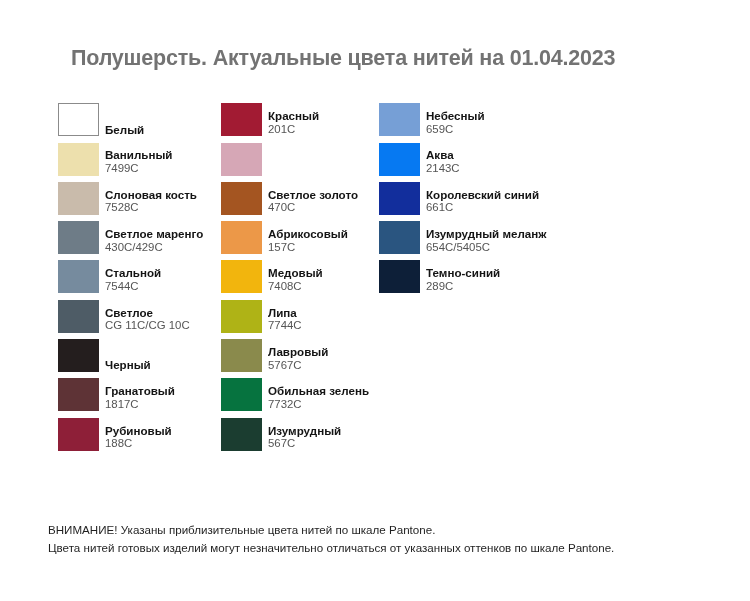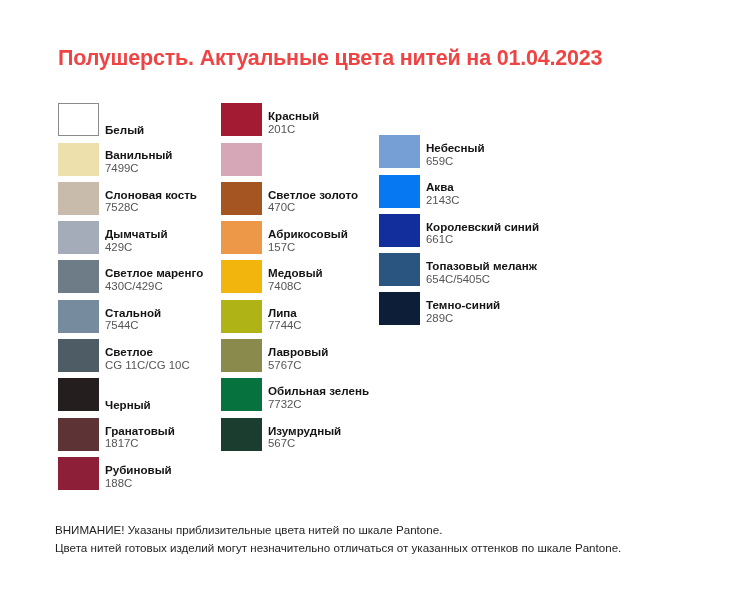--- a/index.html
+++ b/index.html
@@ -16,43 +16,43 @@
     overflow: hidden;
   }
   .page {
     position: relative;
     width: 750px;
     height: 601px;
     box-sizing: border-box;
   }
   .page-title {
     position: absolute;
-    left: 58px;
+    left: 71px;
     top: 46px;
     font-size: 21.5px;
     font-weight: bold;
     letter-spacing: -0.2px;
-    color: #ef4444;
+    color: #737373;
     white-space: nowrap;
   }
   .columns {
     position: absolute;
     left: 58px;
     top: 97px;
     width: 640px;
     display: flex;
     flex-direction: row;
   }
   .swatch-column {
     display: flex;
     flex-direction: column;
   }
   .col-1 { width: 163px; }
   .col-2 { width: 158px; }
-  .col-3 { width: 200px; margin-top: 32px; }
+  .col-3 { width: 200px; }
 
   .swatch-row {
     display: flex;
     align-items: flex-end;
     height: 39.3px;
   }
   .swatch-chip {
     width: 41px;
     height: 33px;
     flex: 0 0 41px;
@@ -77,21 +77,21 @@
     max-width: 106px;
   }
   .swatch-code {
     font-size: 11.4px;
     font-weight: normal;
     color: #555555;
     white-space: nowrap;
   }
   .footnotes {
     position: absolute;
-    left: 55px;
+    left: 48px;
     top: 521px;
     font-size: 11.6px;
     color: #1f1f1f;
     line-height: 1.55;
   }
   .footnote-line {
     white-space: nowrap;
   }
 </style>
 </head>
@@ -117,27 +117,20 @@
           </div>
         </div>
         <div class="swatch-row">
           <div class="swatch-chip" style="background: rgb(201, 187, 171);"></div>
           <div class="swatch-text">
             <div class="swatch-name">Слоновая кость</div>
             <div class="swatch-code">7528C</div>
           </div>
         </div>
         <div class="swatch-row">
-          <div class="swatch-chip" style="background: rgb(163, 172, 184);"></div>
-          <div class="swatch-text">
-            <div class="swatch-name">Дымчатый</div>
-            <div class="swatch-code">429C</div>
-          </div>
-        </div>
-        <div class="swatch-row">
           <div class="swatch-chip" style="background: rgb(110, 124, 135);"></div>
           <div class="swatch-text">
             <div class="swatch-name">Светлое маренго</div>
             <div class="swatch-code">430C/429C</div>
           </div>
         </div>
         <div class="swatch-row">
           <div class="swatch-chip" style="background: rgb(118, 139, 158);"></div>
           <div class="swatch-text">
             <div class="swatch-name">Стальной</div>
@@ -251,21 +244,21 @@
         <div class="swatch-row">
           <div class="swatch-chip" style="background: rgb(18, 46, 156);"></div>
           <div class="swatch-text">
             <div class="swatch-name">Королевский синий</div>
             <div class="swatch-code">661C</div>
           </div>
         </div>
         <div class="swatch-row">
           <div class="swatch-chip" style="background: rgb(42, 85, 128);"></div>
           <div class="swatch-text">
-            <div class="swatch-name">Топазовый меланж</div>
+            <div class="swatch-name">Изумрудный меланж</div>
             <div class="swatch-code">654C/5405C</div>
           </div>
         </div>
         <div class="swatch-row">
           <div class="swatch-chip" style="background: rgb(13, 31, 56);"></div>
           <div class="swatch-text">
             <div class="swatch-name">Темно-синий</div>
             <div class="swatch-code">289C</div>
           </div>
         </div>

